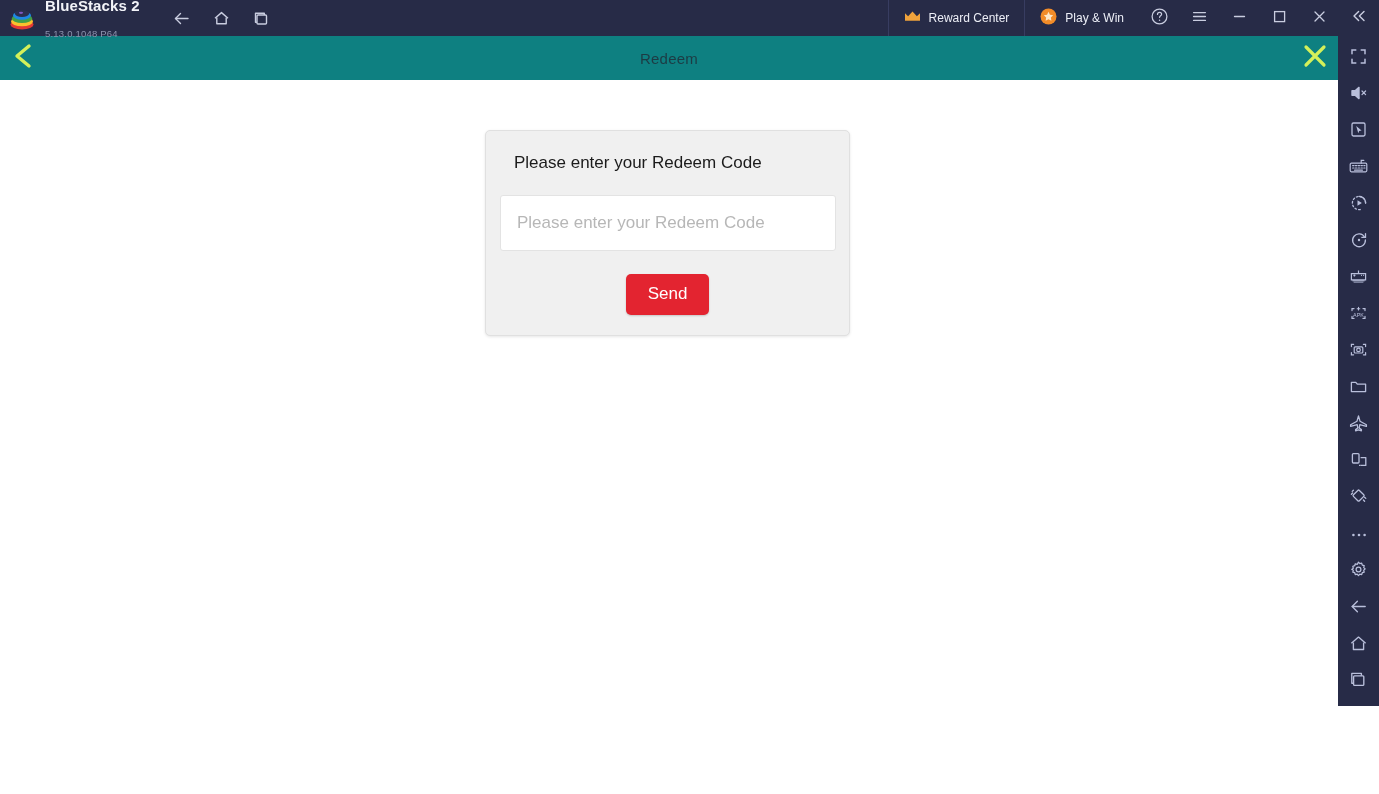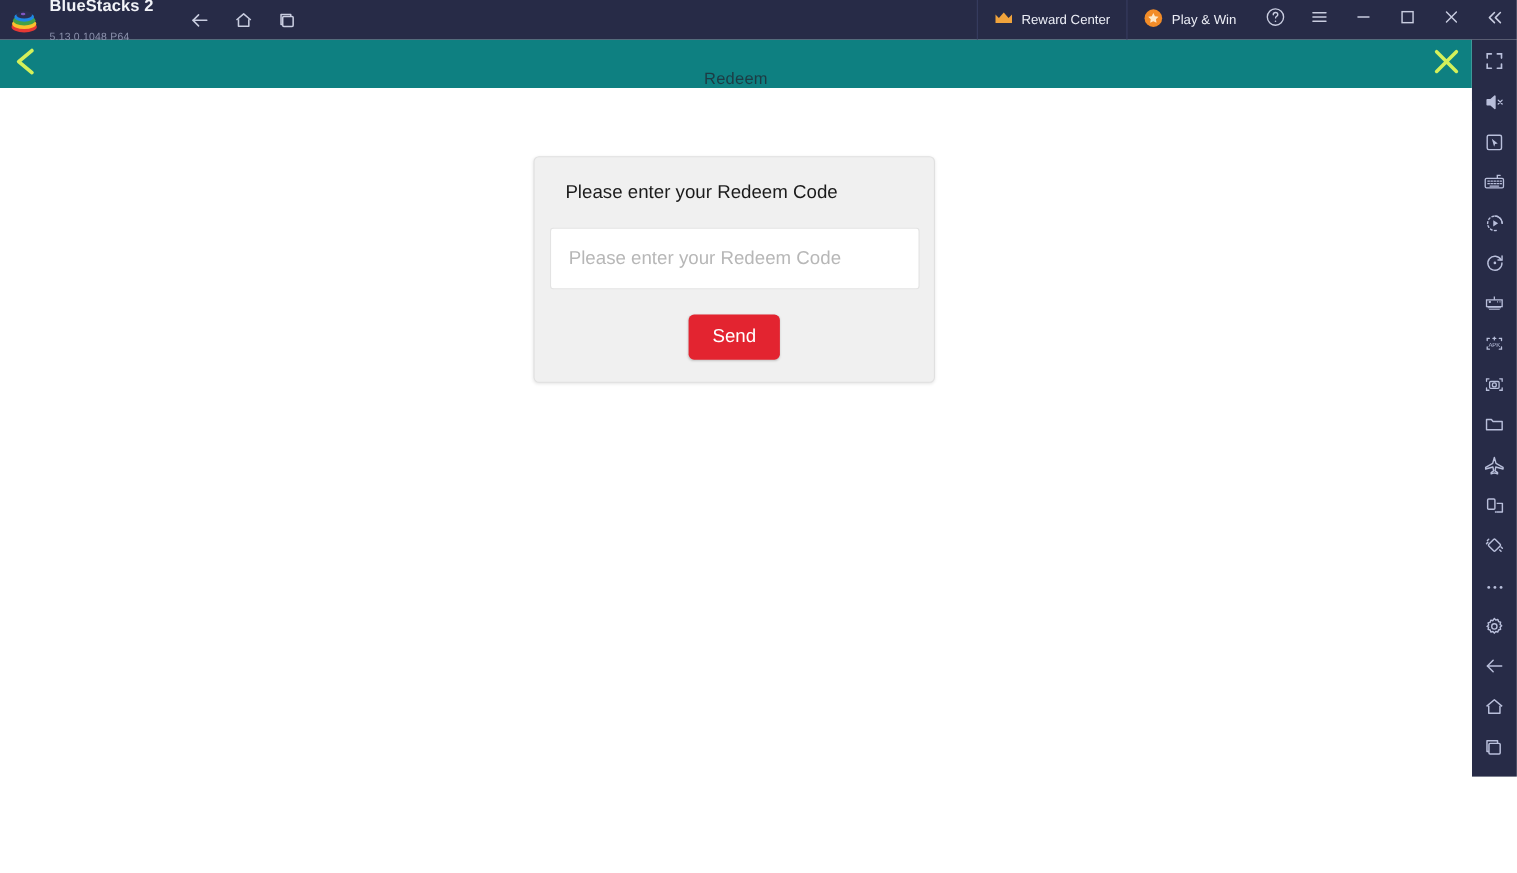--- a/index.html
+++ b/index.html
@@ -49,39 +49,39 @@
   .winbtn {
     width: 40px; display: flex; align-items: center; justify-content: center; cursor: pointer;
   }
 
   
   .stage { flex: 1 1 auto; display: flex; min-height: 0; }
   .screen { position: relative; flex: 1 1 auto; background: #ffffff; min-width: 0; }
 
   .teal-header {
     height: 44px; background: #0e8081;
-    display: flex; align-items: flex-end; position: relative;
+    display: flex; align-items: center; position: relative;
   }
   .back-chevron {
     width: 46px; height: 44px; display: flex; align-items: center; justify-content: center;
     cursor: pointer; flex: 0 0 46px;
   }
   .header-title {
     position: absolute; left: 0; right: 0; text-align: center;
     font-size: 15px; color: #1d3b44; letter-spacing: .2px;
     pointer-events: none;
   }
   .close-x {
     margin-left: auto; width: 46px; height: 44px;
     display: flex; align-items: center; justify-content: center; cursor: pointer;
     position: relative; z-index: 2; flex: 0 0 46px;
   }
 
   
-  .body-area { position: relative; height: calc(100% - 44px); background: #fff; margin-top: 12px; }
+  .body-area { position: relative; height: calc(100% - 44px); background: #fff; }
   .card {
     position: absolute; left: 485px; top: 50px;
     width: 365px;
     background: #f0f0f0;
     border: 1px solid #e0e0e0;
     border-radius: 5px;
     padding: 22px 14px 20px 14px;
     box-shadow: 0 1px 3px rgba(0,0,0,.10);
   }
   .card-title {

